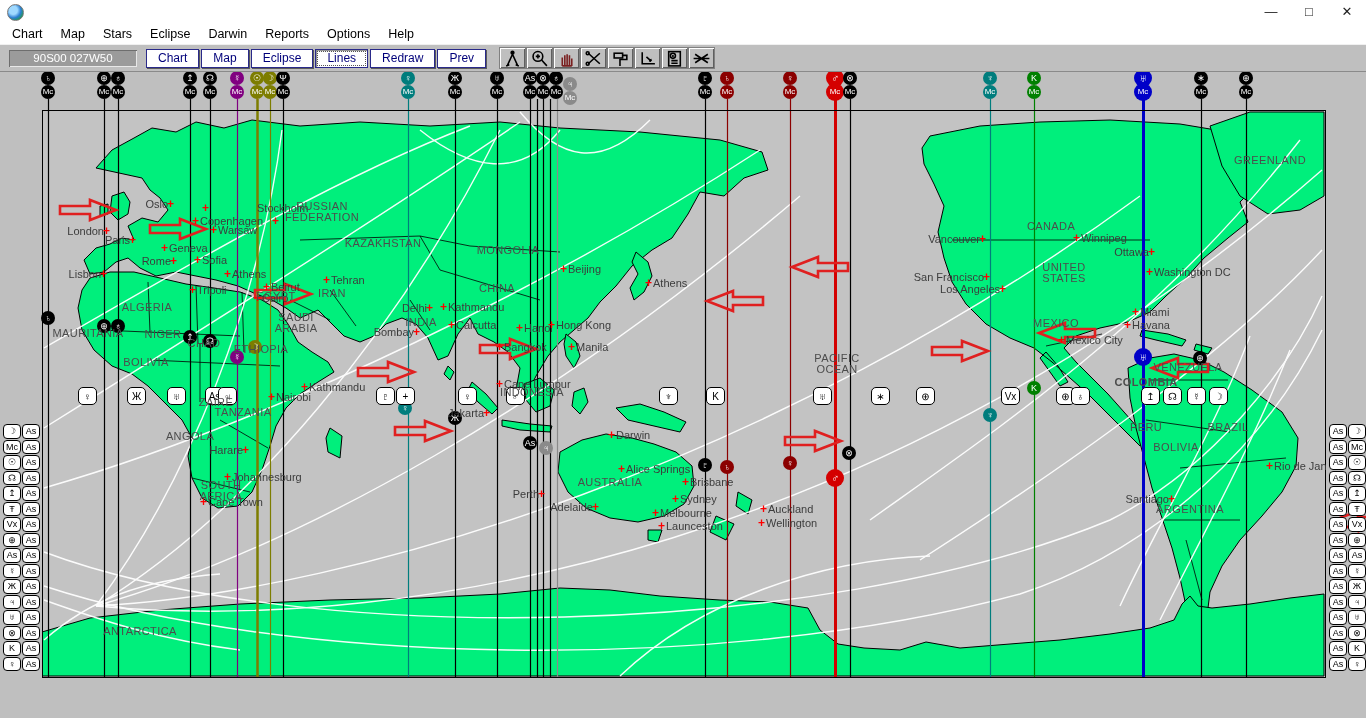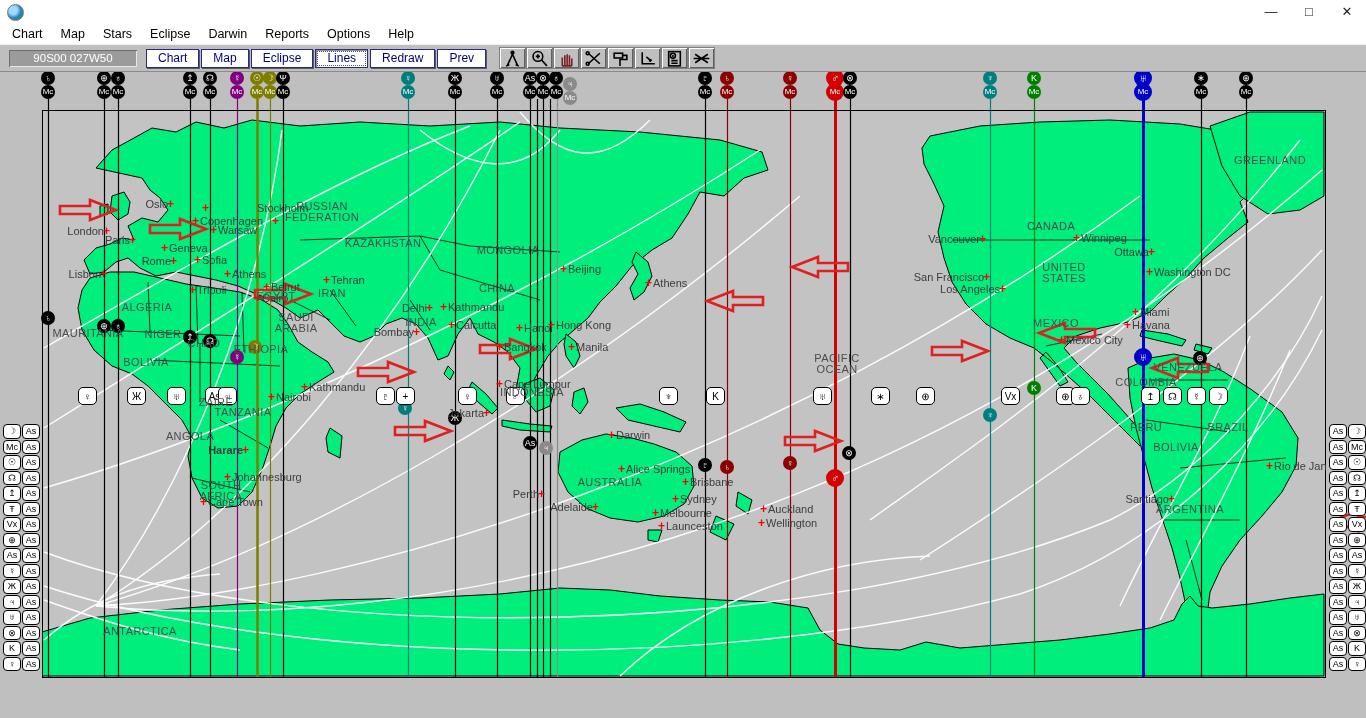--- a/index.html
+++ b/index.html
@@ -521,21 +521,21 @@
       <div class="city-label" style="top: 341px; left: 576px;">Manila</div>
       <div class="city-cross" style="left: 496px; top: 380px;">+</div>
       <div class="city-label" style="top: 378px; left: 504px;">Cape Lumpur</div>
       <div class="city-cross" style="left: 483px; top: 409px;">+</div>
       <div class="city-label" style="top: 407px; left: 484px; transform: translateX(-100%);">Jakarta</div>
       <div class="city-cross" style="left: 301px; top: 383px;">+</div>
       <div class="city-label" style="top: 381px; left: 309px;">Kathmandu</div>
       <div class="city-cross" style="left: 268px; top: 393px;">+</div>
       <div class="city-label" style="top: 391px; left: 276px;">Nairobi</div>
       <div class="city-cross" style="left: 242px; top: 446px;">+</div>
-      <div class="city-label" style="top: 444px; left: 243px; transform: translateX(-100%); font-weight: bold;">Harare</div>
+      <div class="city-label" style="top: 444px; left: 243px; transform: translateX(-100%);">Harare</div>
       <div class="city-cross" style="left: 224px; top: 473px;">+</div>
       <div class="city-label" style="top: 471px; left: 232px;">Johannesburg</div>
       <div class="city-cross" style="left: 200px; top: 498px;">+</div>
       <div class="city-label" style="top: 496px; left: 208px;">Cape Town</div>
       <div class="city-cross" style="left: 538px; top: 490px;">+</div>
       <div class="city-label" style="top: 488px; left: 539px; transform: translateX(-100%);">Perth</div>
       <div class="city-cross" style="left: 608px; top: 431px;">+</div>
       <div class="city-label" style="top: 429px; left: 616px;">Darwin</div>
       <div class="city-cross" style="left: 618px; top: 465px;">+</div>
       <div class="city-label" style="top: 463px; left: 626px;">Alice Springs</div>
@@ -599,21 +599,21 @@
 AFRICA</div>
       <div class="region-label" style="left: 610px; top: 482px;">AUSTRALIA</div>
       <div class="region-label" style="left: 532px; top: 392px;">INDONESIA</div>
       <div class="region-label" style="left: 837px; top: 363px;">PACIFIC
 OCEAN</div>
       <div class="region-label" style="left: 1051px; top: 226px;">CANADA</div>
       <div class="region-label" style="left: 1064px; top: 272px;">UNITED
 STATES</div>
       <div class="region-label" style="left: 1056px; top: 323px;">MEXICO</div>
       <div class="region-label" style="left: 1188px; top: 367px;">VENEZUELA</div>
-      <div class="region-label" style="left: 1146px; top: 382px;">COLOMBIA</div>
+      <div class="region-label" style="left: 1146px; top: 382px; font-weight: bold;">COLOMBIA</div>
       <div class="region-label" style="left: 1146px; top: 427px;">PERU</div>
       <div class="region-label" style="left: 1176px; top: 447px;">BOLIVIA</div>
       <div class="region-label" style="left: 1228px; top: 427px;">BRAZIL</div>
       <div class="region-label" style="left: 1190px; top: 509px;">ARGENTINA</div>
       <div class="region-label" style="left: 1270px; top: 160px;">GREENLAND</div>
       <div class="region-label" style="left: 140px; top: 631px;">ANTARCTICA</div>
     </div>
 </div>
 
 </body></html>

